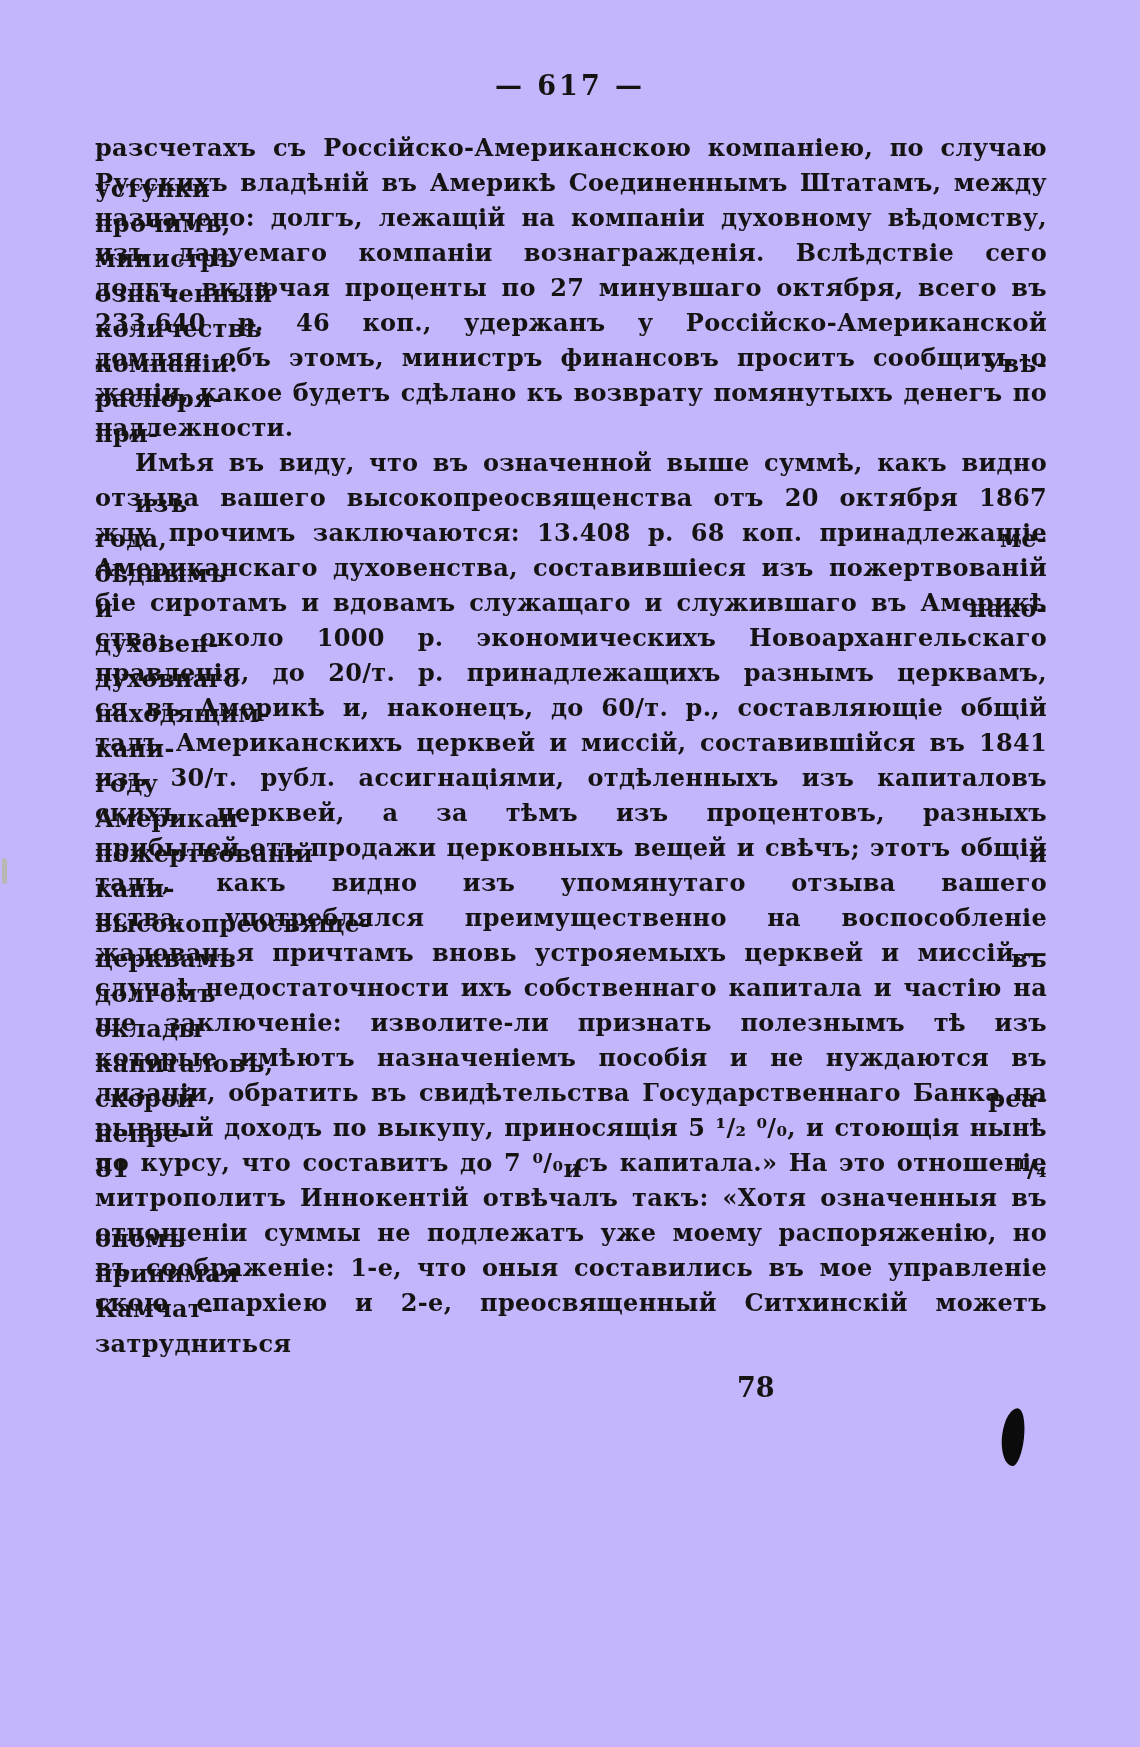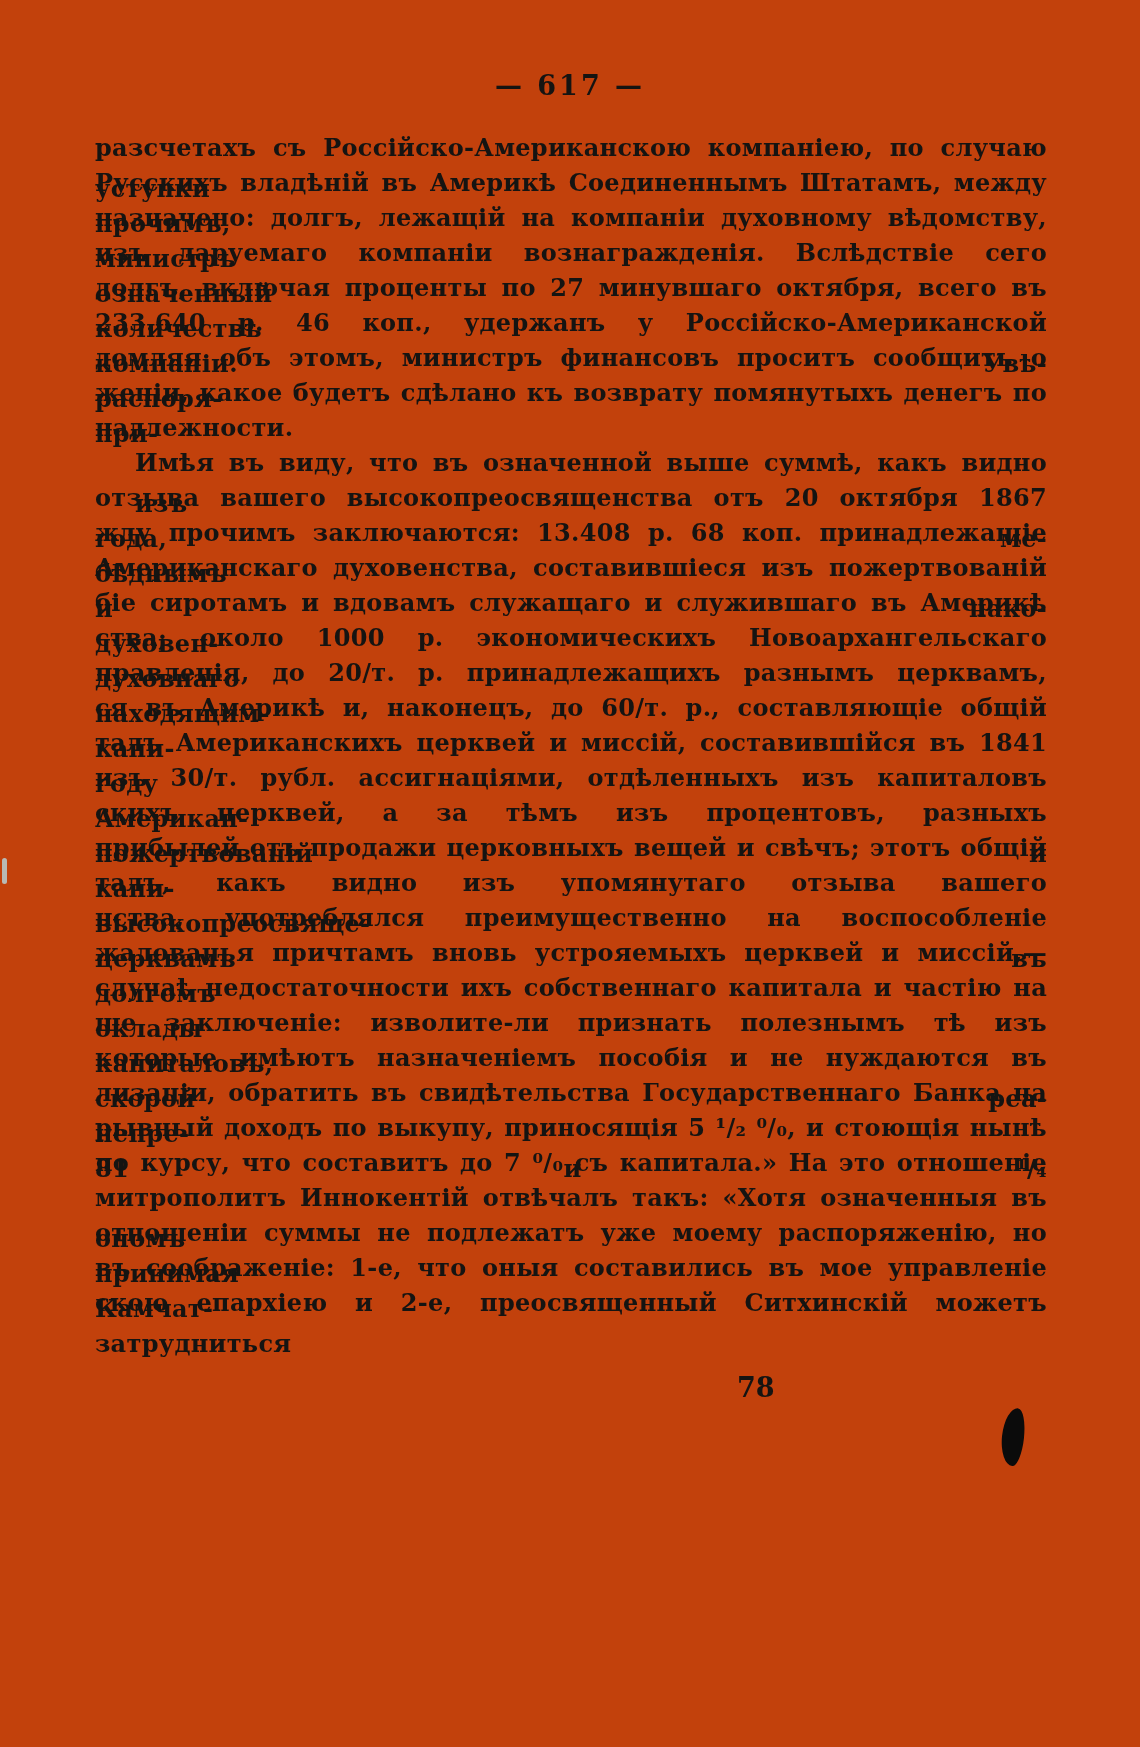--- a/index.html
+++ b/index.html
@@ -5,21 +5,21 @@
   html, body {
     margin: 0;
     padding: 0;
     background: #e8e8e6;
   }
   .page {
     position: relative;
     width: 1140px;
     height: 1747px;
     margin: 0 auto;
-    background: #c2410c;
+    background: #c4b5fd;
     font-family: "DejaVu Serif", serif;
     color: #151412;
     overflow: hidden;
   }
   .page-header {
     position: absolute;
     top: 70px;
     left: 0;
     width: 100%;
     text-align: center;

